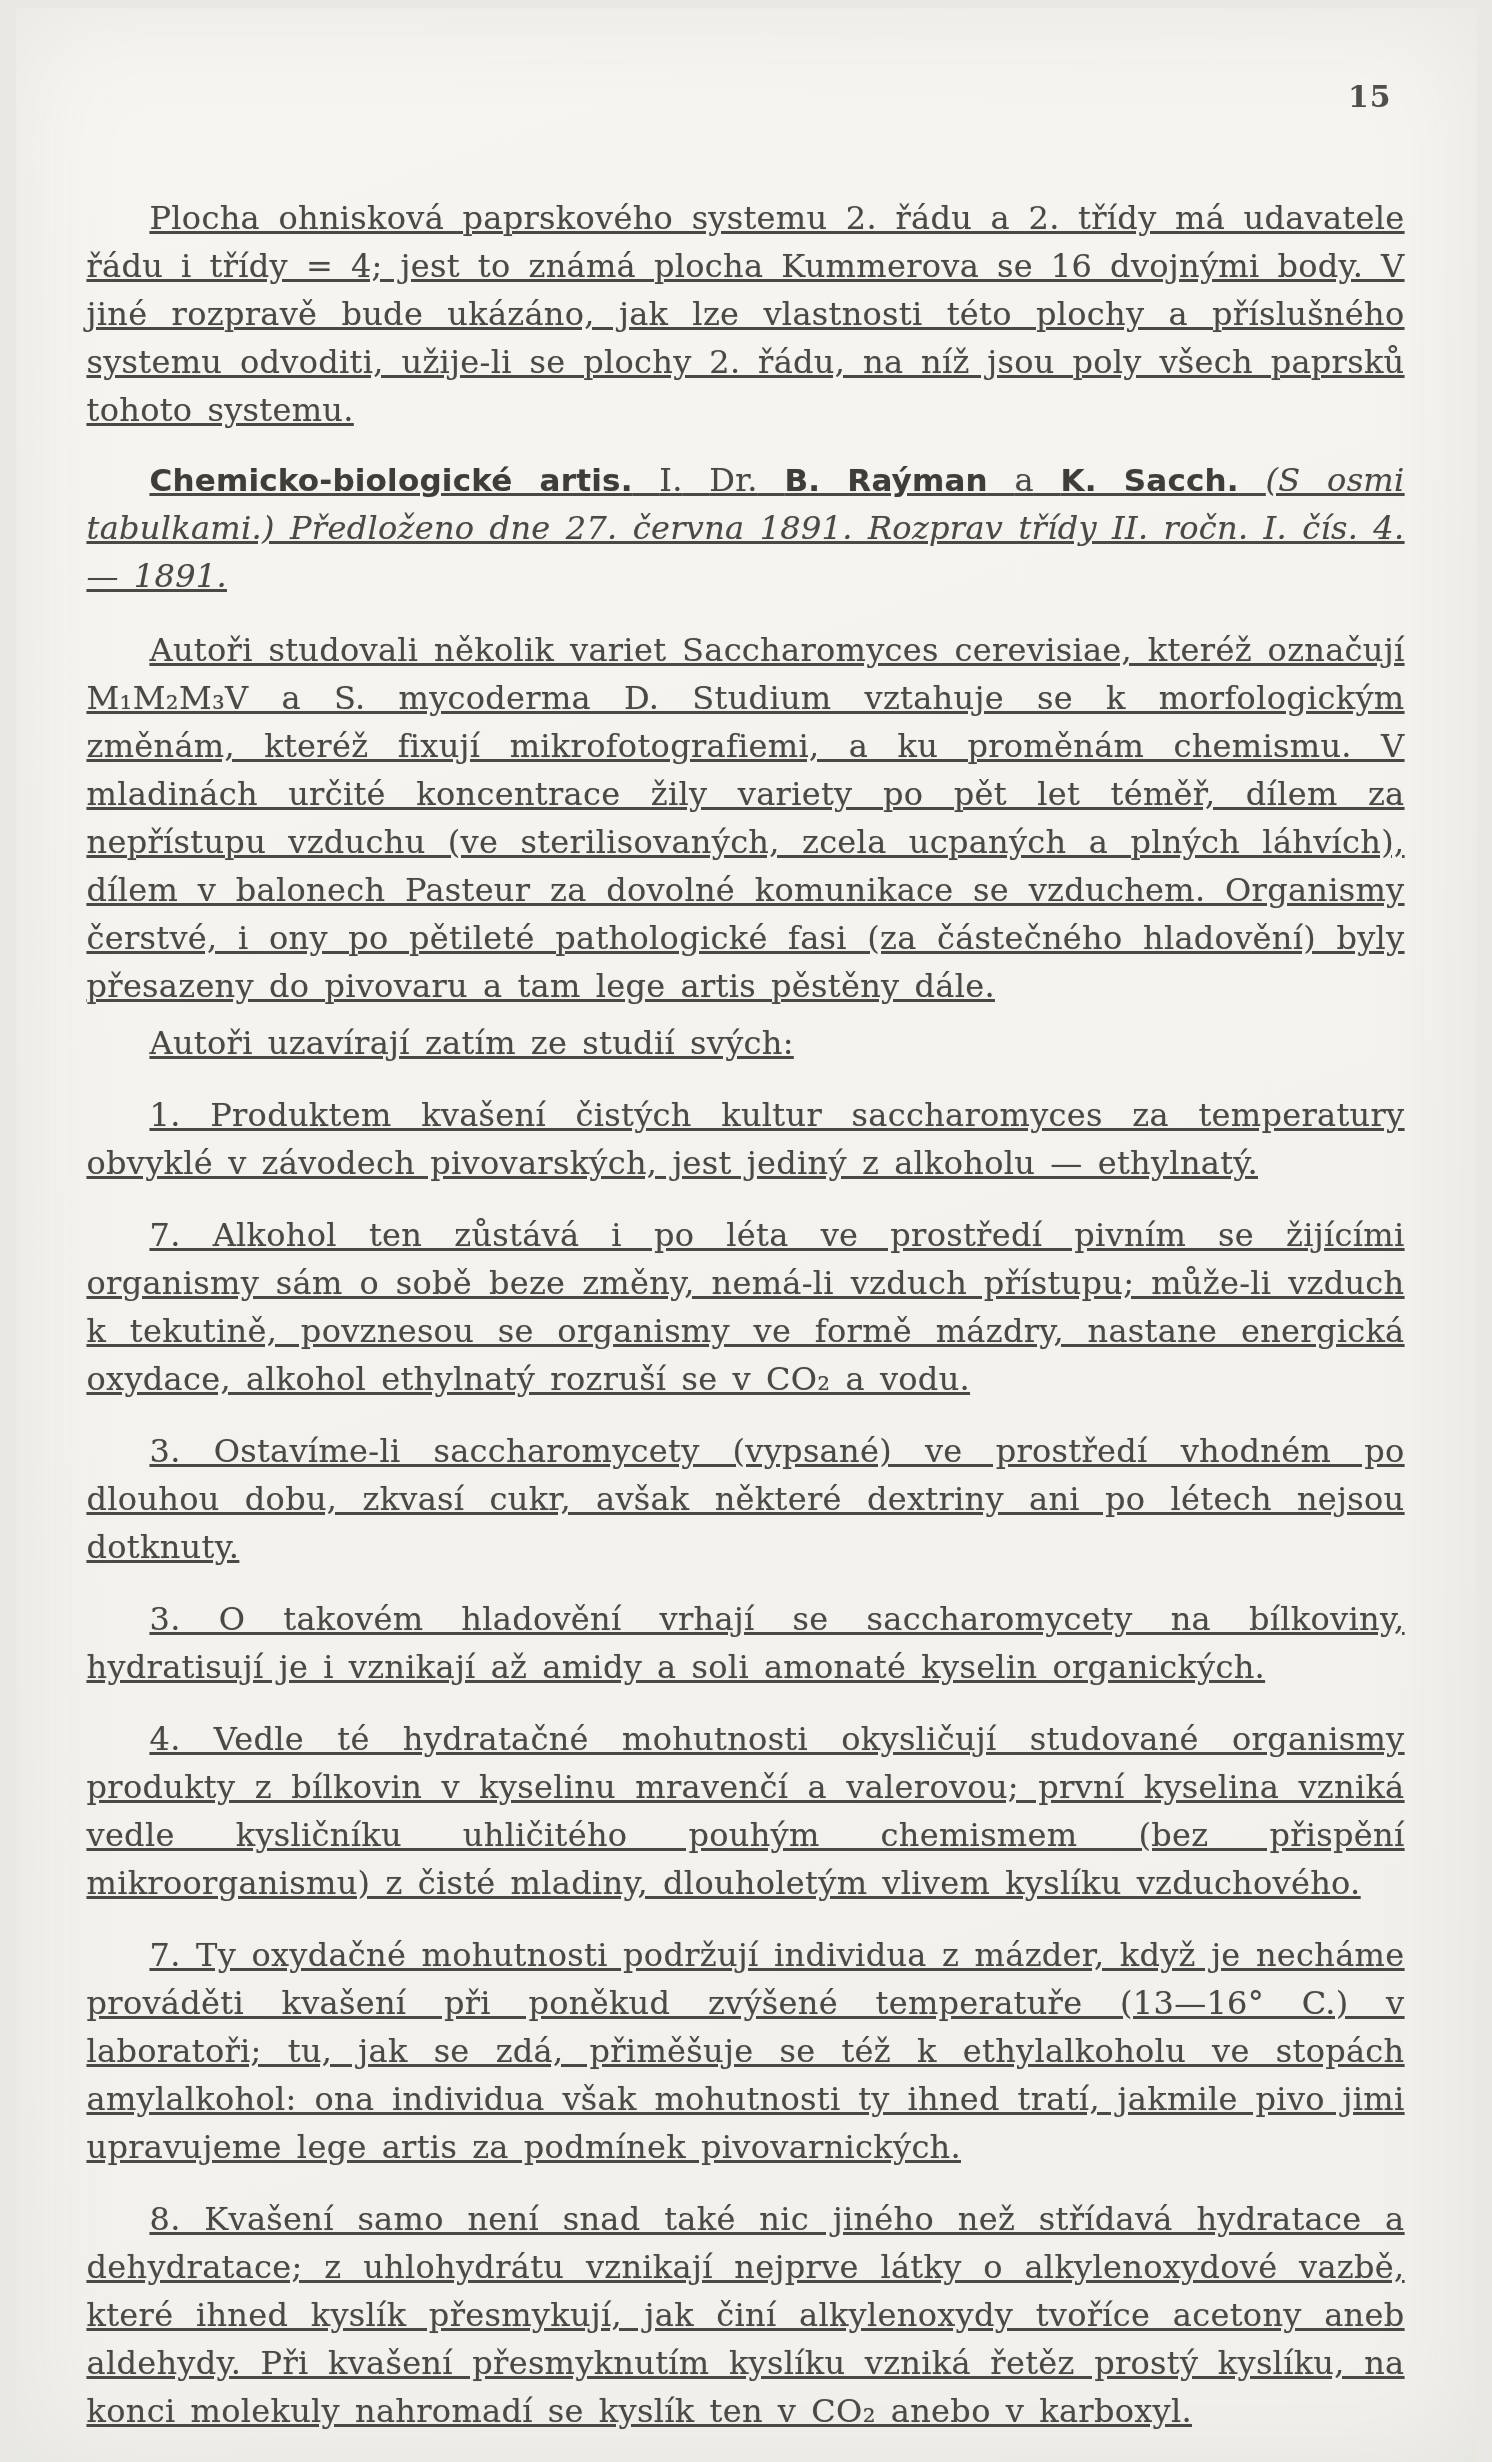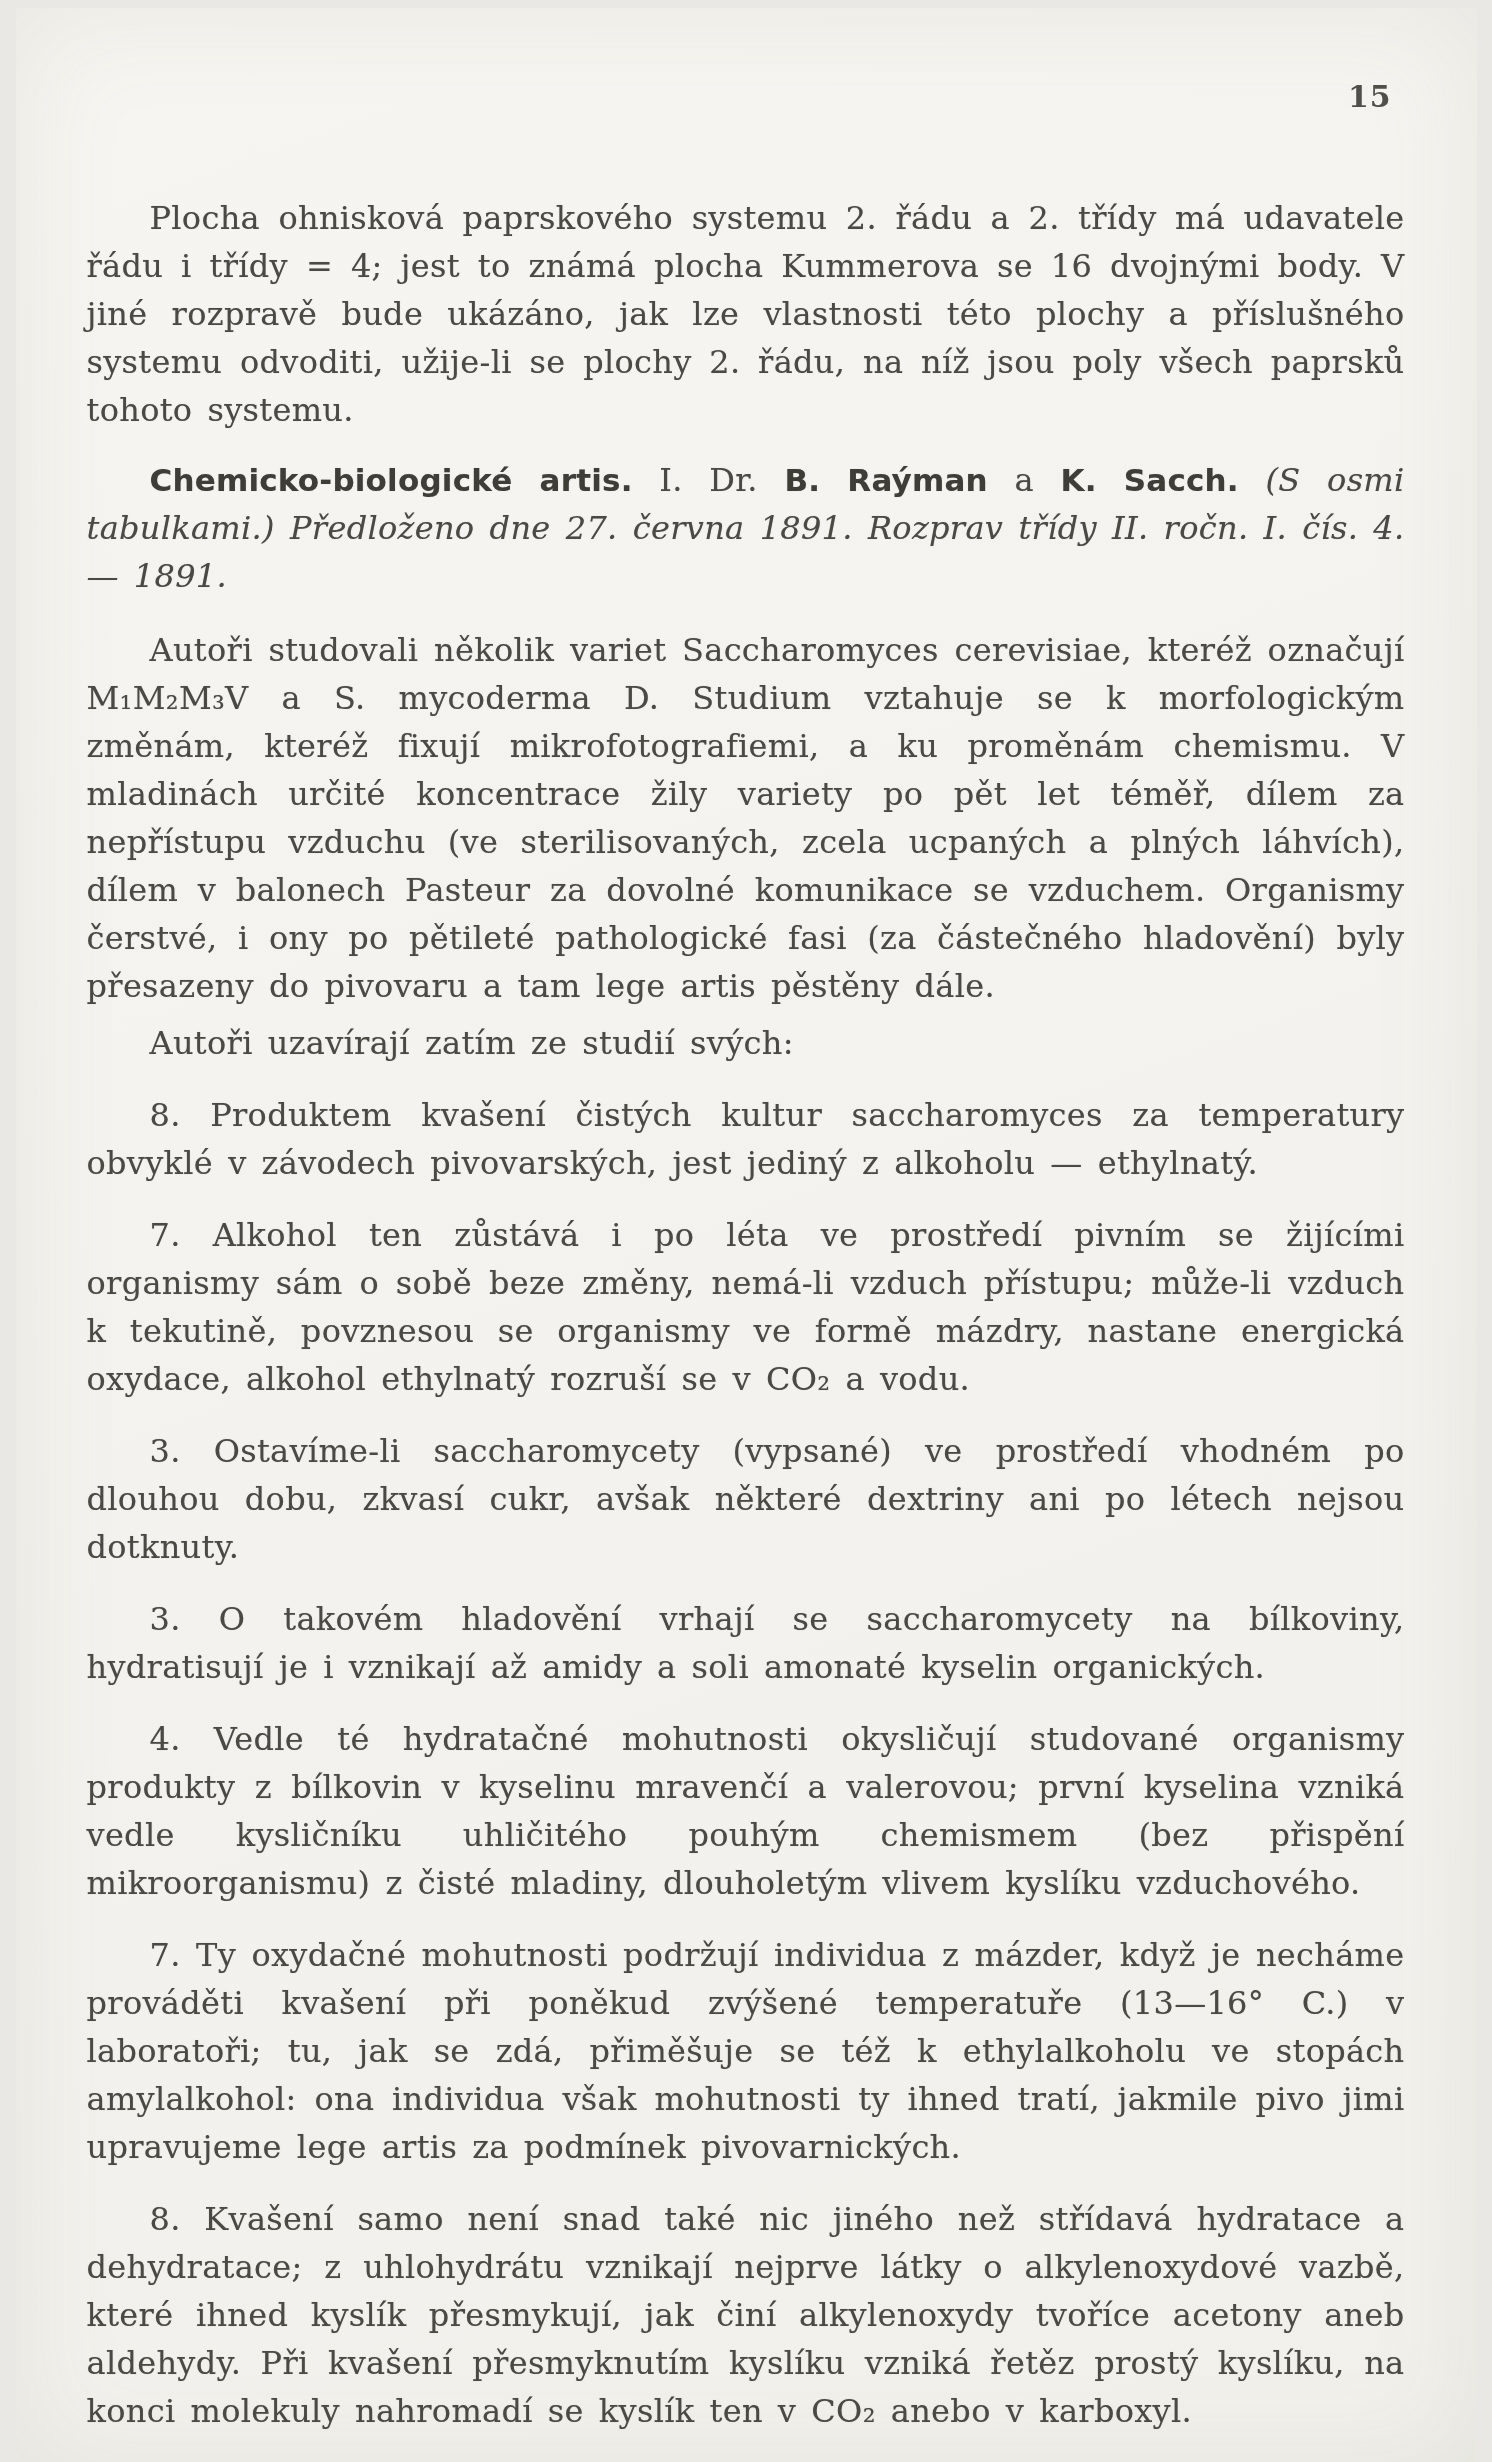--- a/index.html
+++ b/index.html
@@ -31,20 +31,21 @@
     letter-spacing: 0.9px;
   }
   p.para {
     margin: 0;
     font-size: 32px;
     line-height: 48px;
     text-align: justify;
     letter-spacing: 0.3px;
     word-spacing: 4.6px;
     text-shadow: 0 0 0.9px rgba(80,78,70,0.35);
+    text-decoration: underline;
   }
   p.indent { text-indent: 63px; }
   p.heading { margin-top: 22px; }
   p.abstract { margin-top: 26px; }
   p.leadin { margin-top: 9.3px; }
   p.item { margin-top: 24px; }
   .hb {
     font-family: "DejaVu Sans", sans-serif;
     font-weight: 700;
     font-size: 31px;
@@ -67,21 +68,21 @@
     <span>Dr.</span>
     <span class="hb">B. Raýman</span>
     <span>a</span>
     <span class="hb">K. Sacch.</span>
     <span class="hi">(S osmi tabulkami.) Předloženo dne 27. června 1891. Rozprav třídy II. ročn. I. čís. 4. — 1891.</span></p>
 
   <p class="para indent abstract">Autoři studovali několik variet Saccharomyces cerevisiae, kteréž označují M₁M₂M₃V a S. mycoderma D. Studium vztahuje se k morfologickým změnám, kteréž fixují mikrofotografiemi, a ku proměnám chemismu. V mladinách určité koncentrace žily variety po pět let téměř, dílem za nepřístupu vzduchu (ve sterilisovaných, zcela ucpaných a plných láhvích), dílem v balonech Pasteur za dovolné komunikace se vzduchem. Organismy čerstvé, i ony po pětileté pathologické fasi (za částečného hladovění) byly přesazeny do pivovaru a tam lege artis pěstěny dále.</p>
 
   <p class="para indent leadin">Autoři uzavírají zatím ze studií svých:</p>
 
-  <p class="para indent item">8. Produktem kvašení čistých kultur saccharomyces za temperatury obvyklé v závodech pivovarských, jest jediný z alkoholu — ethylnatý.</p>
+  <p class="para indent item">1. Produktem kvašení čistých kultur saccharomyces za temperatury obvyklé v závodech pivovarských, jest jediný z alkoholu — ethylnatý.</p>
 
   <p class="para indent item">7. Alkohol ten zůstává i po léta ve prostředí pivním se žijícími organismy sám o sobě beze změny, nemá-li vzduch přístupu; může-li vzduch k tekutině, povznesou se organismy ve formě mázdry, nastane energická oxydace, alkohol ethylnatý rozruší se v CO₂ a vodu.</p>
 
   <p class="para indent item">3. Ostavíme-li saccharomycety (vypsané) ve prostředí vhodném po dlouhou dobu, zkvasí cukr, avšak některé dextriny ani po létech nejsou dotknuty.</p>
 
   <p class="para indent item">3. O takovém hladovění vrhají se saccharomycety na bílkoviny, hydratisují je i vznikají až amidy a soli amonaté kyselin organických.</p>
 
 
   <p class="para indent item">4. Vedle té hydratačné mohutnosti okysličují studované organismy produkty z bílkovin v kyselinu mravenčí a valerovou; první kyselina vzniká vedle kysličníku uhličitého pouhým chemismem (bez přispění mikroorganismu) z čisté mladiny, dlouholetým vlivem kyslíku vzduchového.</p>
 

